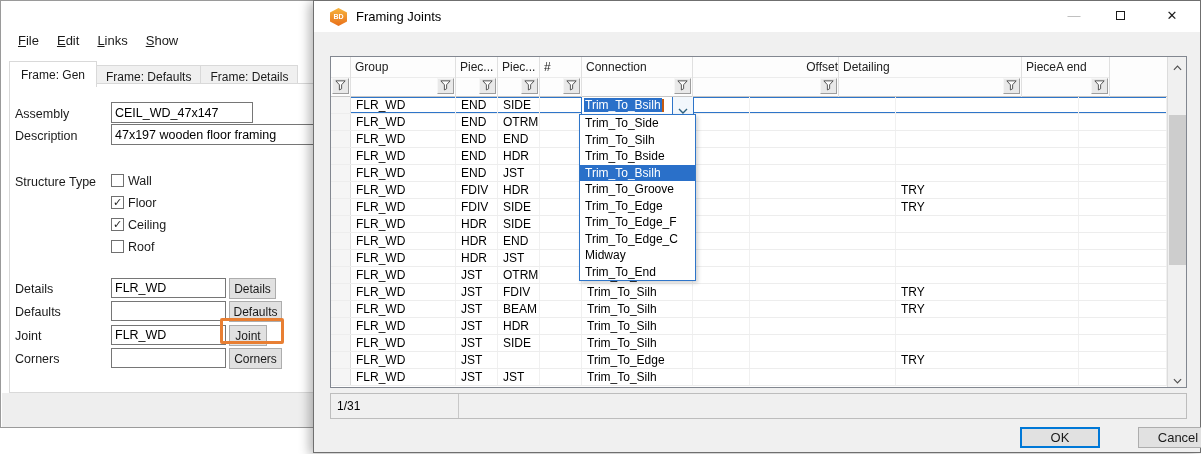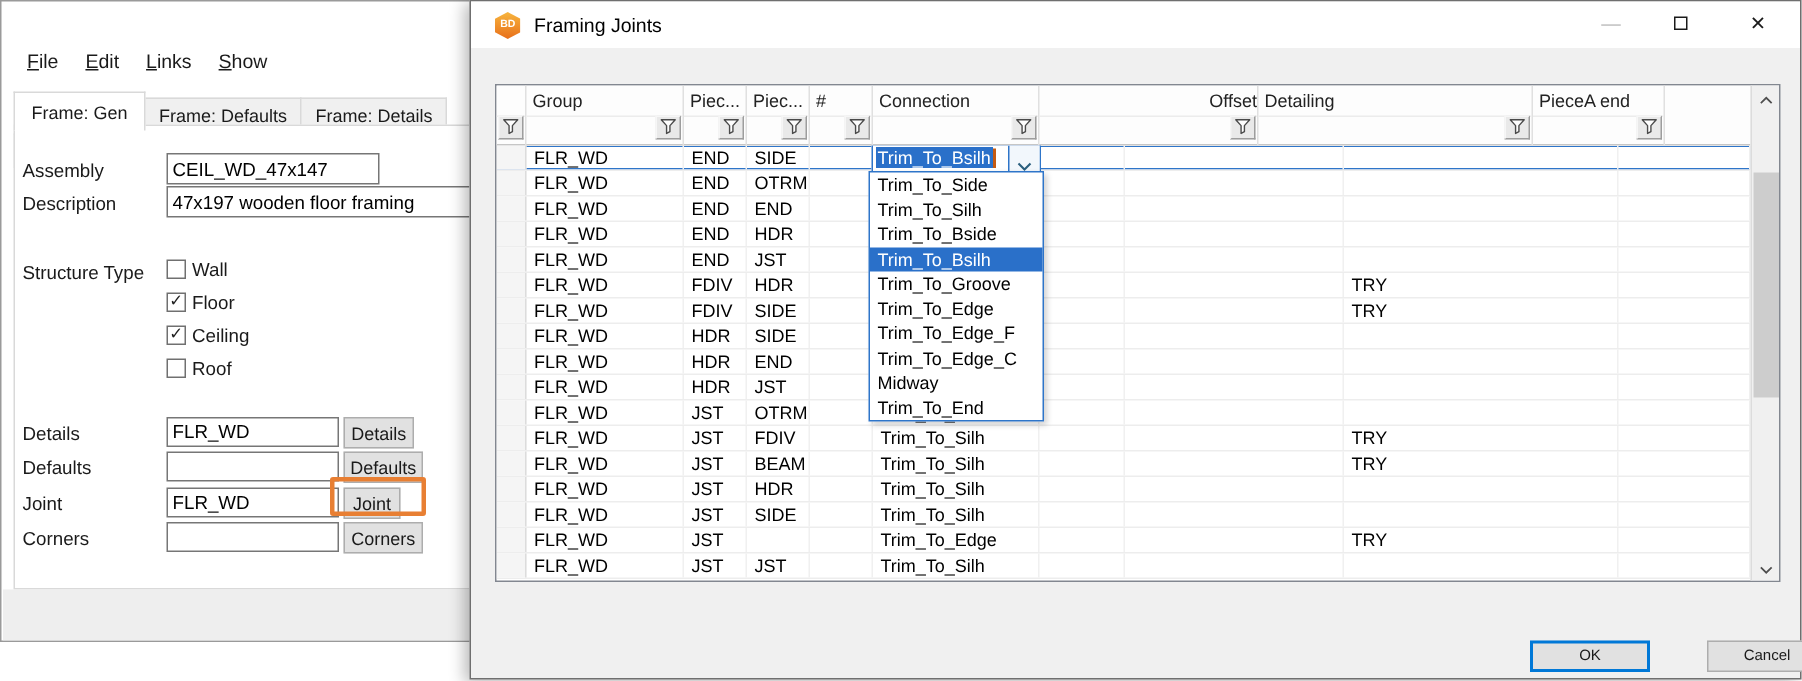--- a/index.html
+++ b/index.html
@@ -105,21 +105,21 @@
   
   #dropdown { position:absolute; left:265px; top:113px; width:117px; height:167px;
     background:#ffffff; border:1px solid #2e75c9; z-index:20;
     box-shadow:2px 2px 4px rgba(0,0,0,0.18); }
   .dd-item { height:16.5px; line-height:16.5px; font-size:12px; color:#000;
     padding-left:5px; white-space:nowrap; overflow:hidden; }
   .dd-item.hl { background:#2a70c9; color:#fff; }
 
   
   .dlg-btn { position:absolute; top:426px; width:80px; height:21px; background:#e1e1e1;
-    font-family:"Liberation Sans",sans-serif; font-size:10px; color:#1a1a1a; }
+    font-family:"Liberation Sans",sans-serif; font-size:13px; color:#1a1a1a; }
   #ok-btn { left:706px; border:2px solid #0078d7; }
   #cancel-btn { left:824px; border:1px solid #adadad; }
 </style>
 </head>
 <body>
 
 <div id="left-window">
   <div id="lw-menu"><span class="menu-item"><u>F</u>ile</span><span class="menu-item"><u>E</u>dit</span><span class="menu-item"><u>L</u>inks</span><span class="menu-item"><u>S</u>how</span></div>
   <div id="lw-tabs"><span class="tab active">Frame: Gen</span><span class="tab">Frame: Defaults</span><span class="tab">Frame: Details</span><span class="tab">Frame: Insulat</span></div>
   <div id="lw-page"></div>
@@ -457,16 +457,19 @@
       <div class="dd-item">Trim_To_Bside</div>
       <div class="dd-item hl">Trim_To_Bsilh</div>
       <div class="dd-item">Trim_To_Groove</div>
       <div class="dd-item">Trim_To_Edge</div>
       <div class="dd-item">Trim_To_Edge_F</div>
       <div class="dd-item">Trim_To_Edge_C</div>
       <div class="dd-item">Midway</div>
       <div class="dd-item">Trim_To_End</div>
     </div>
 
+  <div id="grid-status">
+    <div id="status-cell">1/31</div>
+  </div>
 
   <button class="dlg-btn" id="ok-btn">OK</button>
   <button class="dlg-btn" id="cancel-btn">Cancel</button>
 </div>
 
 </body></html>

